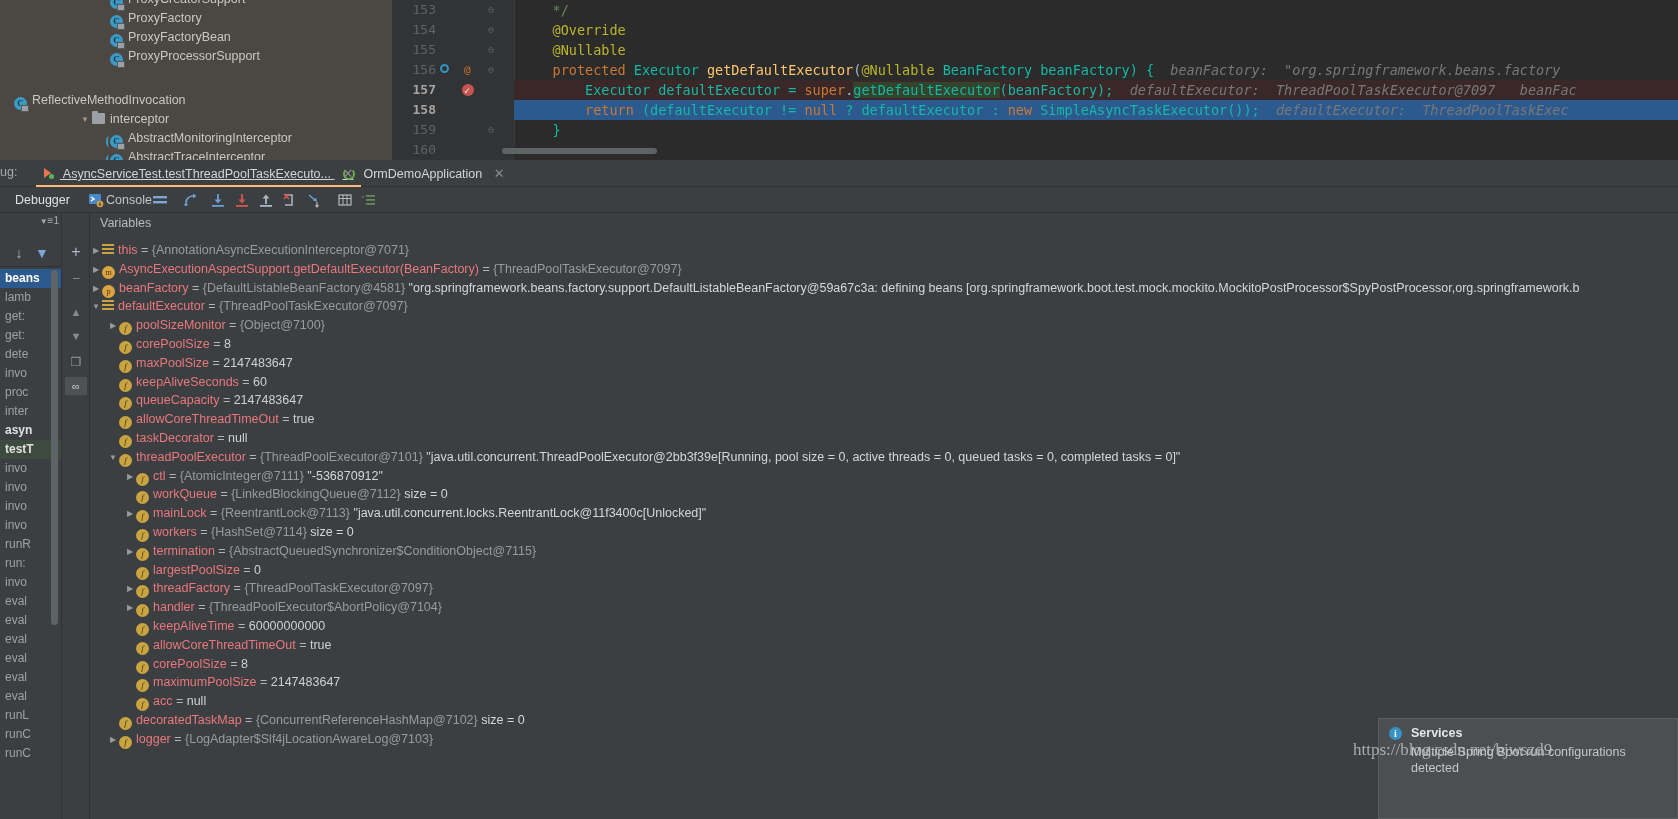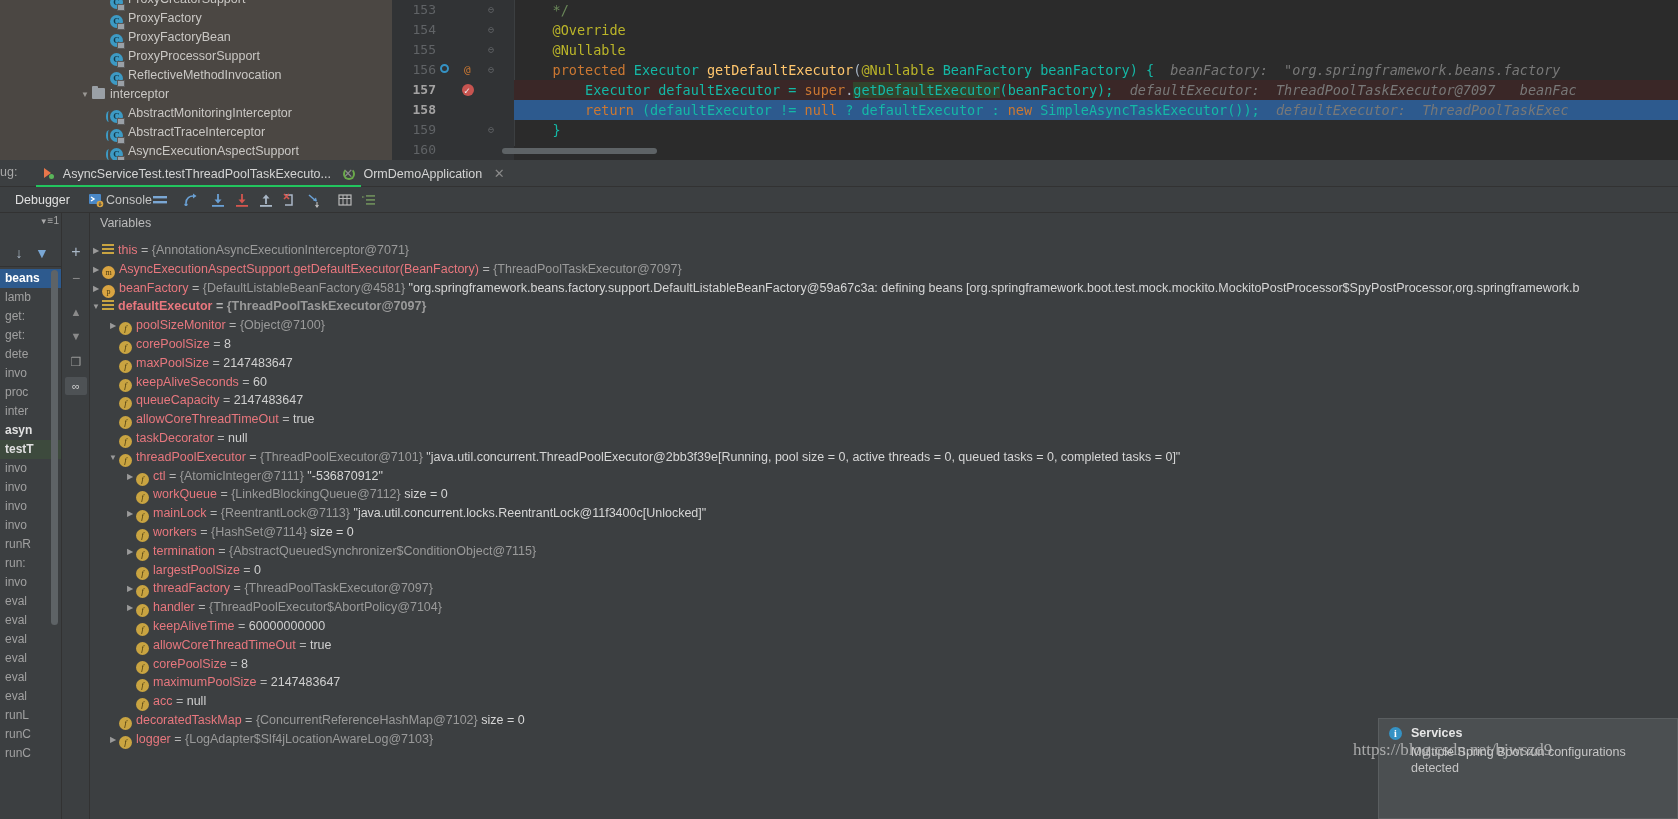--- a/index.html
+++ b/index.html
@@ -78,21 +78,21 @@
   
   .tabbar {
     position:absolute; left:0; top:160px; width:1678px; height:27px;
     background:#3c3f41; border-bottom:1px solid #323232;
   }
   .dbg-label { position:absolute; left:0; top:5px; color:#a9a9a9; font-size:12.5px; }
   .rtab {
     position:absolute; top:0; height:27px; line-height:27px;
     padding:0 8px; color:#d4d4d4; font-size:12.5px; white-space:nowrap; cursor:default;
   }
-  .rtab.active { border-bottom:2px solid #22c55e; }
+  .rtab.active { border-bottom:2px solid #fdba74;text-decoration:underline; }
   .tab-ic-run { display:inline-block; width:11px;height:11px; vertical-align:-1px; margin-right:5px; position:relative;}
   .tab-ic-run::before{content:"";position:absolute;left:0;top:0;border-left:7px solid #e8774b;border-top:5px solid transparent;border-bottom:5px solid transparent;}
   .tab-ic-run::after{content:"";position:absolute;left:5px;top:6px;width:5px;height:5px;border-radius:50%;background:#5ab55a;}
   .tab-ic-spring{ display:inline-block;width:12px;height:12px;border-radius:50%;border:2px solid #6aaa4a;border-top-color:transparent;vertical-align:-2px;margin-right:5px;}
   .tab-close { margin-left:8px; color:#8a8a8a; font-size:13px; }
 
   .toolbar2 {
     position:absolute; left:0; top:187px; width:1678px; height:26px;
     background:#3c3f41; border-bottom:1px solid #323232;
   }
@@ -177,21 +177,21 @@
 
 <div class="app">
 
   <div class="top-region">
 
     <div class="proj-tree" id="projTree">
         <div class="proj-row" style="padding-left: 96px; margin-top: -10px;"><span class="arrow"></span><span class="ic">C</span><span>ProxyCreatorSupport</span></div>
         <div class="proj-row" style="padding-left: 96px;"><span class="arrow"></span><span class="ic">C</span><span>ProxyFactory</span></div>
         <div class="proj-row" style="padding-left: 96px;"><span class="arrow"></span><span class="ic">C</span><span>ProxyFactoryBean</span></div>
         <div class="proj-row" style="padding-left: 96px;"><span class="arrow"></span><span class="ic">C</span><span>ProxyProcessorSupport</span></div>
-        <div class="proj-row" style="padding-left: 96px;"><span class="arrow"></span><span class="ic">C</span><span>ReflectiveMethodInvocation</span></div>
+        <div class="proj-row" style=" margin-top: 25px;"><span class="arrow"></span><span class="ic">C</span><span>ReflectiveMethodInvocation</span></div>
         <div class="proj-row" style="padding-left: 78px;"><span class="arrow">▼</span><span class="folder-ic"></span><span>interceptor</span></div>
         <div class="proj-row" style="padding-left: 96px;"><span class="arrow"></span><span class="ic abs">C</span><span>AbstractMonitoringInterceptor</span></div>
         <div class="proj-row" style="padding-left: 96px;"><span class="arrow"></span><span class="ic abs">C</span><span>AbstractTraceInterceptor</span></div>
         <div class="proj-row" style="padding-left: 96px;"><span class="arrow"></span><span class="ic abs">C</span><span>AsyncExecutionAspectSupport</span></div>
       </div>
 
     <div class="editor" id="editor">
       <div class="gutter-bg"></div>
       <div class="vline" style="left:122px;"></div>
       <div id="codeLines">
@@ -379,21 +379,21 @@
     <span class="vt-btn" style="top:140px;color:#9a9a9a;font-size:12px;">❒</span>
     <span class="vt-btn" style="top:164px;left:3px;width:22px;height:18px;background:#4e5255;border-radius:2px;color:#cfcfcf;font-size:11px;">∞</span>
   </div>
 
   <div class="vars">
     <div class="vars-title">Variables</div>
     <div class="vars-body" id="varsBody">
         <div class="vrow" style="padding-left: 0px;"><span class="tw">▶</span><span class="lines-ic"><i></i><i></i><i></i></span><span class="vname">this</span><span class="veq"> = </span><span class="vval">{AnnotationAsyncExecutionInterceptor@7071}</span></div>
         <div class="vrow" style="padding-left: 0px;"><span class="tw">▶</span><span class="cref-ic micon">m</span><span class="vname">AsyncExecutionAspectSupport.getDefaultExecutor(BeanFactory)</span><span class="veq"> = </span><span class="vval">{ThreadPoolTaskExecutor@7097}</span></div>
         <div class="vrow" style="padding-left: 0px;"><span class="tw">▶</span><span class="cref-ic picon">p</span><span class="vname">beanFactory</span><span class="veq"> = </span><span class="vval">{DefaultListableBeanFactory@4581}</span><span class="vstr"> "org.springframework.beans.factory.support.DefaultListableBeanFactory@59a67c3a: defining beans [org.springframework.boot.test.mock.mockito.MockitoPostProcessor$SpyPostProcessor,org.springframework.b</span></div>
-        <div class="vrow" style="padding-left: 0px; font-weight: bold;"><span class="tw">▼</span><span class="lines-ic"><i></i><i></i><i></i></span><span class="vname">defaultExecutor</span><span class="veq"> = </span><span class="vval">{ThreadPoolTaskExecutor@7097}</span></div>
+        <div class="vrow" style="padding-left: 0px;"><span class="tw">▼</span><span class="lines-ic"><i></i><i></i><i></i></span><span class="vname">defaultExecutor</span><span class="veq"> = </span><span class="vval">{ThreadPoolTaskExecutor@7097}</span></div>
         <div class="vrow" style="padding-left: 17px;"><span class="tw">▶</span><span class="ficon">f</span><span class="vname">poolSizeMonitor</span><span class="veq"> = </span><span class="vval">{Object@7100}</span></div>
         <div class="vrow" style="padding-left: 17px;"><span class="tw"></span><span class="ficon">f</span><span class="vname">corePoolSize</span><span class="veq"> = </span><span class="vnum">8</span></div>
         <div class="vrow" style="padding-left: 17px;"><span class="tw"></span><span class="ficon">f</span><span class="vname">maxPoolSize</span><span class="veq"> = </span><span class="vnum">2147483647</span></div>
         <div class="vrow" style="padding-left: 17px;"><span class="tw"></span><span class="ficon">f</span><span class="vname">keepAliveSeconds</span><span class="veq"> = </span><span class="vnum">60</span></div>
         <div class="vrow" style="padding-left: 17px;"><span class="tw"></span><span class="ficon">f</span><span class="vname">queueCapacity</span><span class="veq"> = </span><span class="vnum">2147483647</span></div>
         <div class="vrow" style="padding-left: 17px;"><span class="tw"></span><span class="ficon">f</span><span class="vname">allowCoreThreadTimeOut</span><span class="veq"> = </span><span class="vnum">true</span></div>
         <div class="vrow" style="padding-left: 17px;"><span class="tw"></span><span class="ficon">f</span><span class="vname">taskDecorator</span><span class="veq"> = </span><span class="vnum">null</span></div>
         <div class="vrow" style="padding-left: 17px;"><span class="tw">▼</span><span class="ficon">f</span><span class="vname">threadPoolExecutor</span><span class="veq"> = </span><span class="vval">{ThreadPoolExecutor@7101}</span><span class="vstr"> "java.util.concurrent.ThreadPoolExecutor@2bb3f39e[Running, pool size = 0, active threads = 0, queued tasks = 0, completed tasks = 0]"</span></div>
         <div class="vrow" style="padding-left: 34px;"><span class="tw">▶</span><span class="ficon">f</span><span class="vname">ctl</span><span class="veq"> = </span><span class="vval">{AtomicInteger@7111}</span><span class="vstr"> "-536870912"</span></div>
         <div class="vrow" style="padding-left: 34px;"><span class="tw"></span><span class="ficon">f</span><span class="vname">workQueue</span><span class="veq"> = </span><span class="vval">{LinkedBlockingQueue@7112}</span><span class="vstr">  size = 0</span></div>

